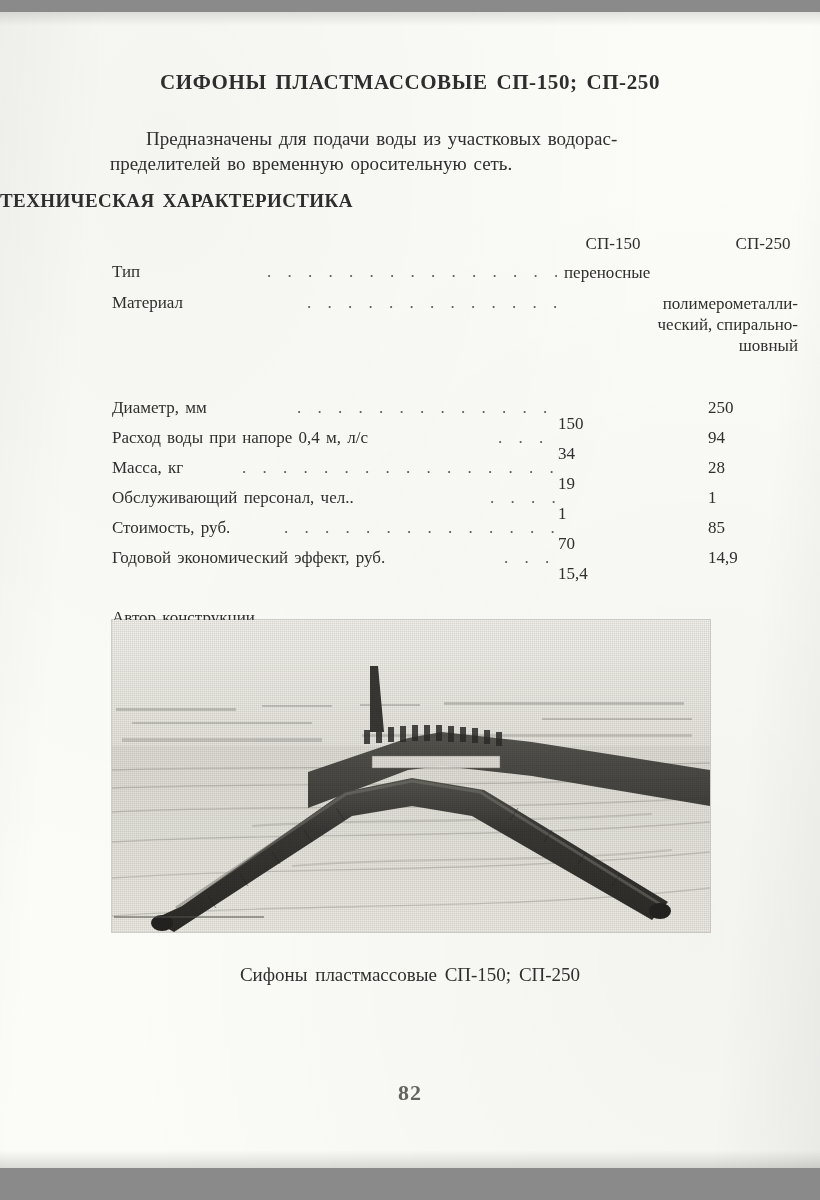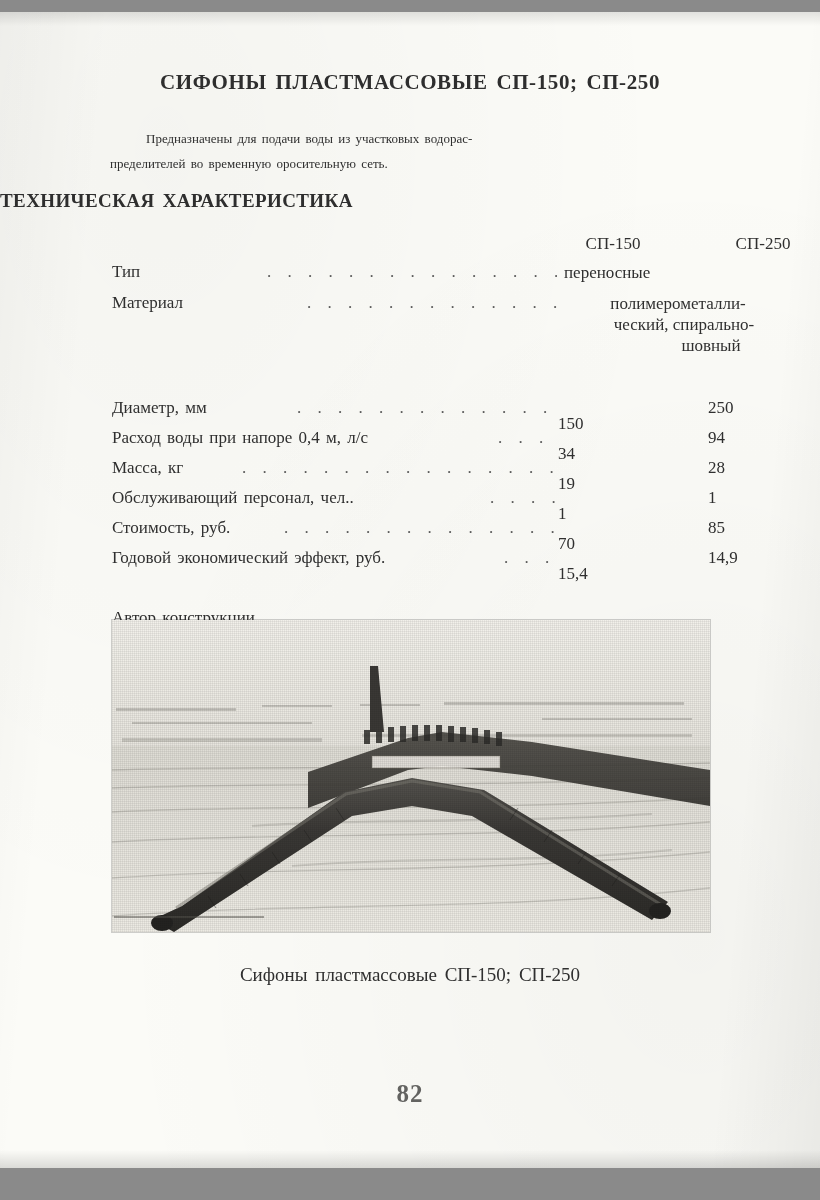--- a/index.html
+++ b/index.html
@@ -44,21 +44,21 @@
     font-size: 21px;
     letter-spacing: 0.6px;
     color: #2e2e2e;
     word-spacing: 3px;
   }
   .intro {
     position: absolute;
     top: 114px;
     left: 110px;
     width: 610px;
-    font-size: 13px;
+    font-size: 19px;
     line-height: 25px;
     color: #2f2f2f;
     text-align: justify;
     word-spacing: 2px;
   }
   .intro .indent { display: inline-block; width: 36px; }
 
   .section-title {
     position: absolute;
     top: 178px;
@@ -124,21 +124,21 @@
     position: absolute;
     left: 596px; top: 0;
     width: 120px;
     text-align: left;
     white-space: nowrap;
   }
   .row .v-wide {
     position: absolute;
     left: 446px; top: 0;
     width: 240px;
-    text-align: center;
+    text-align: right;
     line-height: 21px;
   }
   .row .v-wide .l2,
   .row .v-wide .l3 { display: block; }
   .row .v-wide .l2 { text-indent: 12px; }
   .row .v-wide .l3 { text-indent: 66px; }
   .row .v-center {
     position: absolute;
     left: 452px; top: 0;
     width: 230px;
@@ -188,21 +188,21 @@
     font-size: 19px;
     color: #2f2f2f;
     word-spacing: 3px;
   }
 
   .page-number {
     position: absolute;
     top: 1068px;
     left: 0; right: 0;
     text-align: center;
-    font-size: 25px;
+    font-size: 22px;
     font-weight: bold;
     color: #4a4a48;
     letter-spacing: 1px;
     filter: blur(0.4px);
     opacity: 0.85;
   }
 </style>
 </head>
 <body>
 

